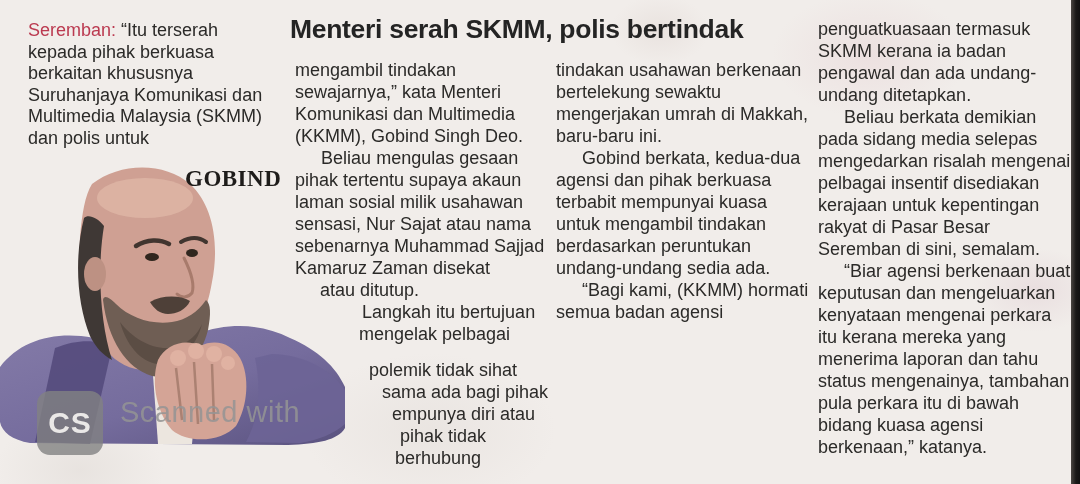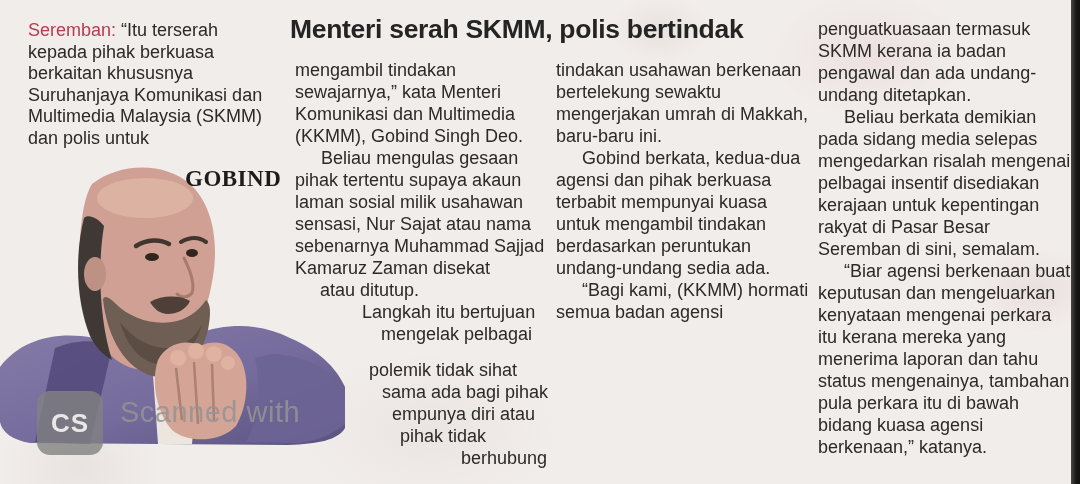--- a/index.html
+++ b/index.html
@@ -25,33 +25,33 @@
   .col p { margin:0; }
   .col .ind { text-indent:1.45em; }
   .col1 { left:28px;  top:20px; width:242px; line-height:21.5px; }
   .col2 { left:295px; top:59px; width:252px; }
   .col3 { left:556px; top:59px; width:256px; }
   .col4 { left:818px; top:18px; width:254px; }
   .dateline { color:#bb3a50; }
 
   .wl { white-space:nowrap; }
   .wl0 { margin-left:25px; }  .wl1 { margin-left:67px; }
-  .wl2 { margin-left:86px; }  .wl3 { margin-left:74px;margin-top:14px; }
+  .wl2 { margin-left:64px; }  .wl3 { margin-left:74px;margin-top:14px; }
   .wl4 { margin-left:87px; }  .wl5 { margin-left:97px; }
-  .wl6 { margin-left:105px; } .wl7 { margin-left:100px;text-align:right; }
+  .wl6 { margin-left:105px; } .wl7 { margin-left:100px; }
 
   .photo { position:absolute; left:0; top:162px; width:345px; height:286px; margin:0; }
   .caption { position:absolute; left:185px; top:166px;
     font-family:"Liberation Serif","DejaVu Serif",serif;
     font-weight:700; font-size:23px; letter-spacing:.5px; color:#1e1c1a; }
 
   .watermark { position:absolute; left:37px; top:391px; display:flex; gap:17px; align-items:flex-start; }
   .cs-logo { width:66px; height:64px; border-radius:13px;
     background:rgba(130,130,130,.8);
-    color:rgba(244,242,240,.92); font-weight:700; font-size:26px;
+    color:rgba(244,242,240,.92); font-weight:700; font-size:30px;
     display:flex; align-items:center; justify-content:center; letter-spacing:1px; }
   .wm-text { color:rgba(148,148,148,.85); font-size:29px; line-height:31px; letter-spacing:.5px; margin-top:6px; }
 </style>
 </head>
 <body>
 
 <div class="page">
 
   <article>
 

